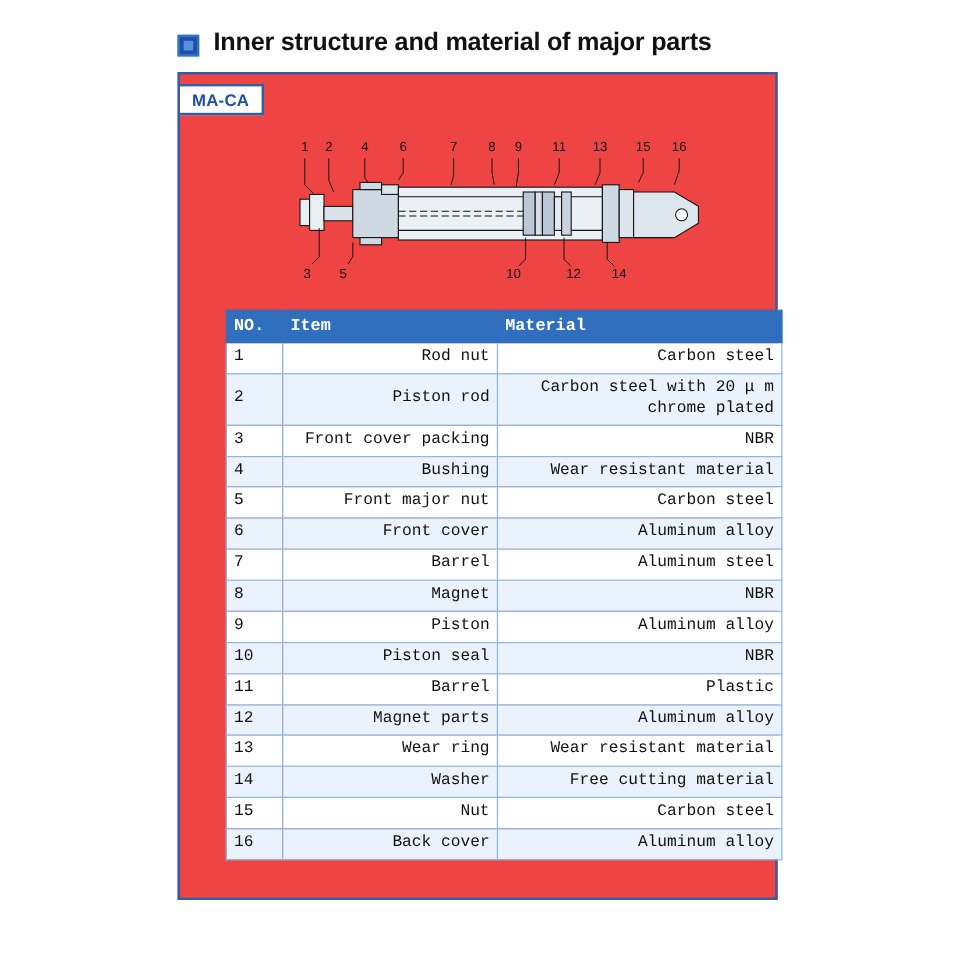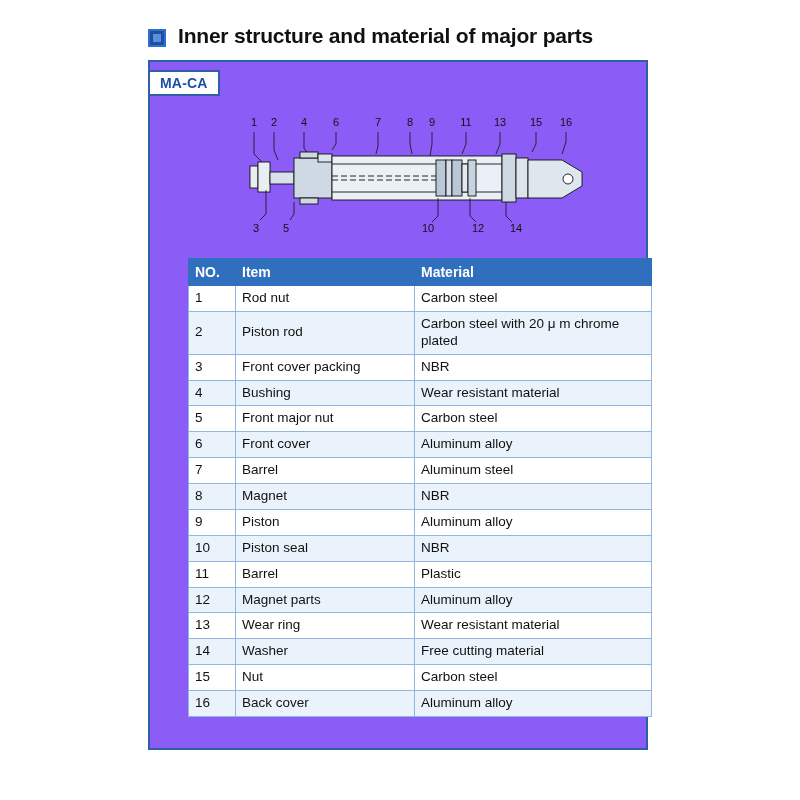--- a/index.html
+++ b/index.html
@@ -55,21 +55,21 @@
 
   
   .panel {
     position: absolute;
     left: 148px;
     top: 60px;
     width: 500px;
     height: 690px;
     border: 2px solid #2f5fa8;
     box-sizing: border-box;
-    background: #8b5cf6;
+    background: #ef4444;
   }
 
   
   .model-tag {
     position: absolute;
     left: 0px;
     top: 8px;
     background: #ffffff;
     border: 2px solid #2f5fa8;
     border-left: none;
@@ -95,39 +95,41 @@
     position: absolute;
     left: 38px;
     top: 196px;
     width: 424px;
   }
   table.parts {
     border-collapse: collapse;
     width: 424px;
     font-size: 13.5px;
     table-layout: fixed;
+    font-family: Liberation Mono, monospace;
   }
   table.parts thead th {
     background: #2f6fbd;
     color: #ffffff;
     font-weight: bold;
     text-align: left;
     padding: 5px 6px;
     border: 1px solid #2f6fbd;
     font-size: 14px;
   }
   table.parts th.col-no { width: 34px; }
   table.parts th.col-item { width: 166px; margin-top: 47px; }
   table.parts th.col-mat { width: 224px; }
   table.parts tbody td {
     border: 1px solid #8fb6de;
     padding: 4px 6px;
     color: #111;
     vertical-align: middle;
     line-height: 1.25;
+    text-align: right;
   }
   table.parts tbody tr:nth-child(odd) td { background: #ffffff; }
   table.parts tbody tr:nth-child(even) td { background: #eaf2fb; }
   table.parts td.no { text-align: left; padding-left: 6px; }
   .two-line { line-height: 1.3; }
 
   
   .cal { font-family: "Liberation Sans", sans-serif; font-size: 11px; fill: #111; }
 </style>
 </head>

